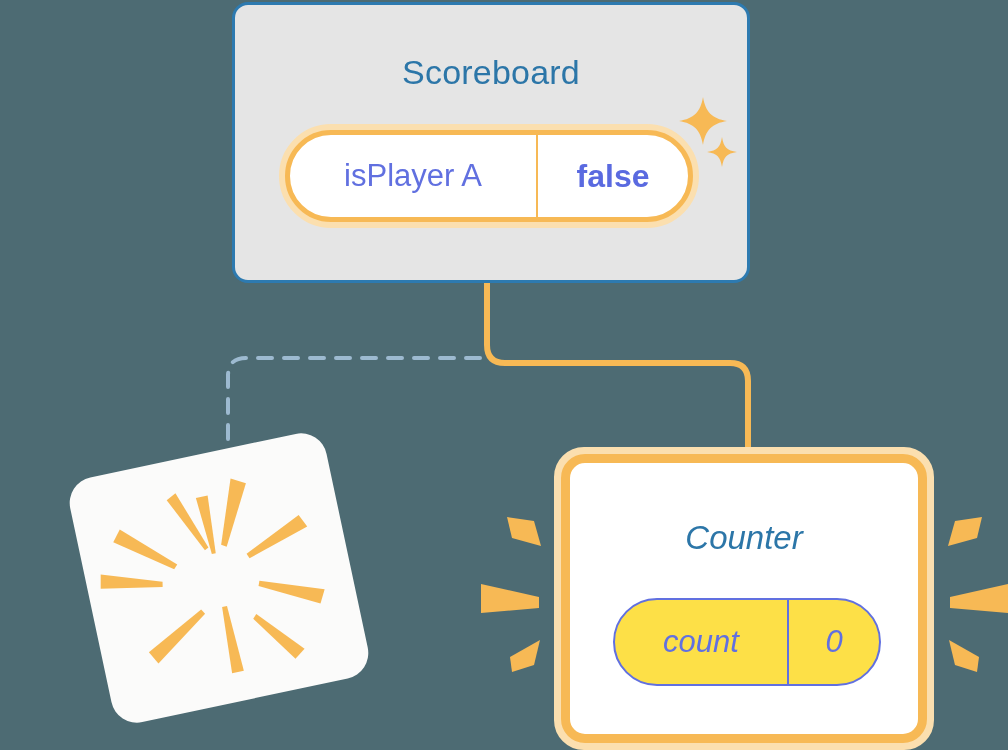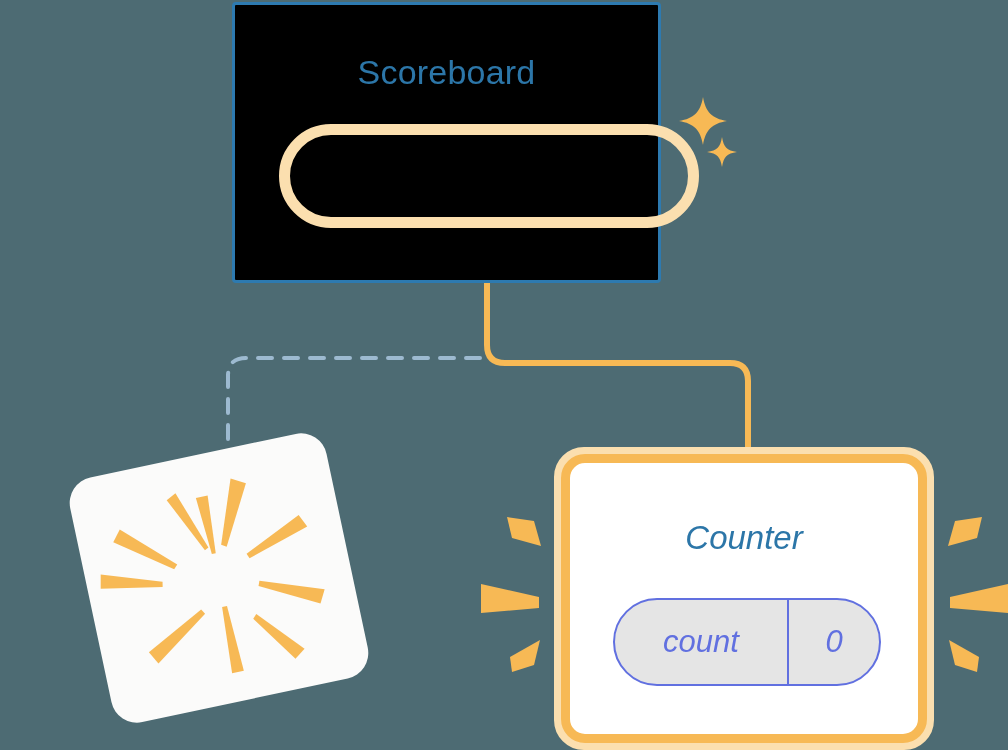--- a/index.html
+++ b/index.html
@@ -27,25 +27,25 @@
     left: 0; top: 0;
     width: 1008px; height: 750px;
     pointer-events: none;
   }
 
   
   .card-scoreboard {
     position: absolute;
     left: 232px;
     top: 2px;
-    width: 429px;
+    width: 518px;
     height: 281px;
-    background: #000000;
+    background: #e5e5e5;
     border: 3px solid #2d7ab0;
-    border-radius: 4px;
+    border-radius: 16px;
     box-sizing: border-box;
   }
   .card-title-blue {
     text-align: center;
     color: #2c76a8;
     font-size: 34px;
     font-weight: 400;
     letter-spacing: 0.2px;
     margin-top: 48px;
   }
@@ -155,21 +155,21 @@
     position: absolute;
     left: 43px;
     top: 135px;
     width: 268px;
     height: 88px;
     border: 2px solid #6170e0;
     border-radius: 44px;
     box-sizing: border-box;
     display: flex;
     align-items: stretch;
-    background: #e5e5e5;
+    background: #fde047;
   }
   .pill-blue-key {
     flex: 0 0 172px;
     display: flex;
     align-items: center;
     justify-content: center;
     color: #6170e0;
     font-size: 31px;
     border-right: 2px solid #6170e0;
   }
@@ -197,20 +197,24 @@
   <svg id="connectors" viewBox="0 0 1008 750" width="1008" height="750">
     <path d="M480,358 L246,358 Q228,358 228,376 L228,470" fill="none" stroke="#9dbad0" stroke-width="4" stroke-dasharray="14 12" stroke-linecap="round"></path>
     <path d="M487,281 L487,345 Q487,363 505,363 L730,363 Q748,363 748,381 L748,452" fill="none" stroke="#f7b955" stroke-width="6" stroke-linecap="butt"></path>
   </svg>
 
   <div class="card-scoreboard">
     <div class="card-title-blue">Scoreboard</div>
 
     <div class="pill-orange-wrap">
       <div class="pill-orange-outer"></div>
+      <div class="pill-orange-inner">
+        <div class="pill-orange-key">isPlayer A</div>
+        <div class="pill-orange-val">false</div>
+      </div>
     </div>
   </div>
 
   <svg class="sparkle" style="left:676px; top:94px;" width="54" height="54" viewBox="0 0 54 54">
     <path d="M27 3 C29.5 18 36 24.5 51 27 C36 29.5 29.5 36 27 51 C24.5 36 18 29.5 3 27 C18 24.5 24.5 18 27 3 Z" fill="#f7b955"></path>
   </svg>
   <svg class="sparkle" style="left:704px; top:134px;" width="36" height="36" viewBox="0 0 36 36">
     <path d="M18 3 C19.7 13.3 22.7 16.3 33 18 C22.7 19.7 19.7 22.7 18 33 C16.3 22.7 13.3 19.7 3 18 C13.3 16.3 16.3 13.3 18 3 Z" fill="#f7b955"></path>
   </svg>
 

